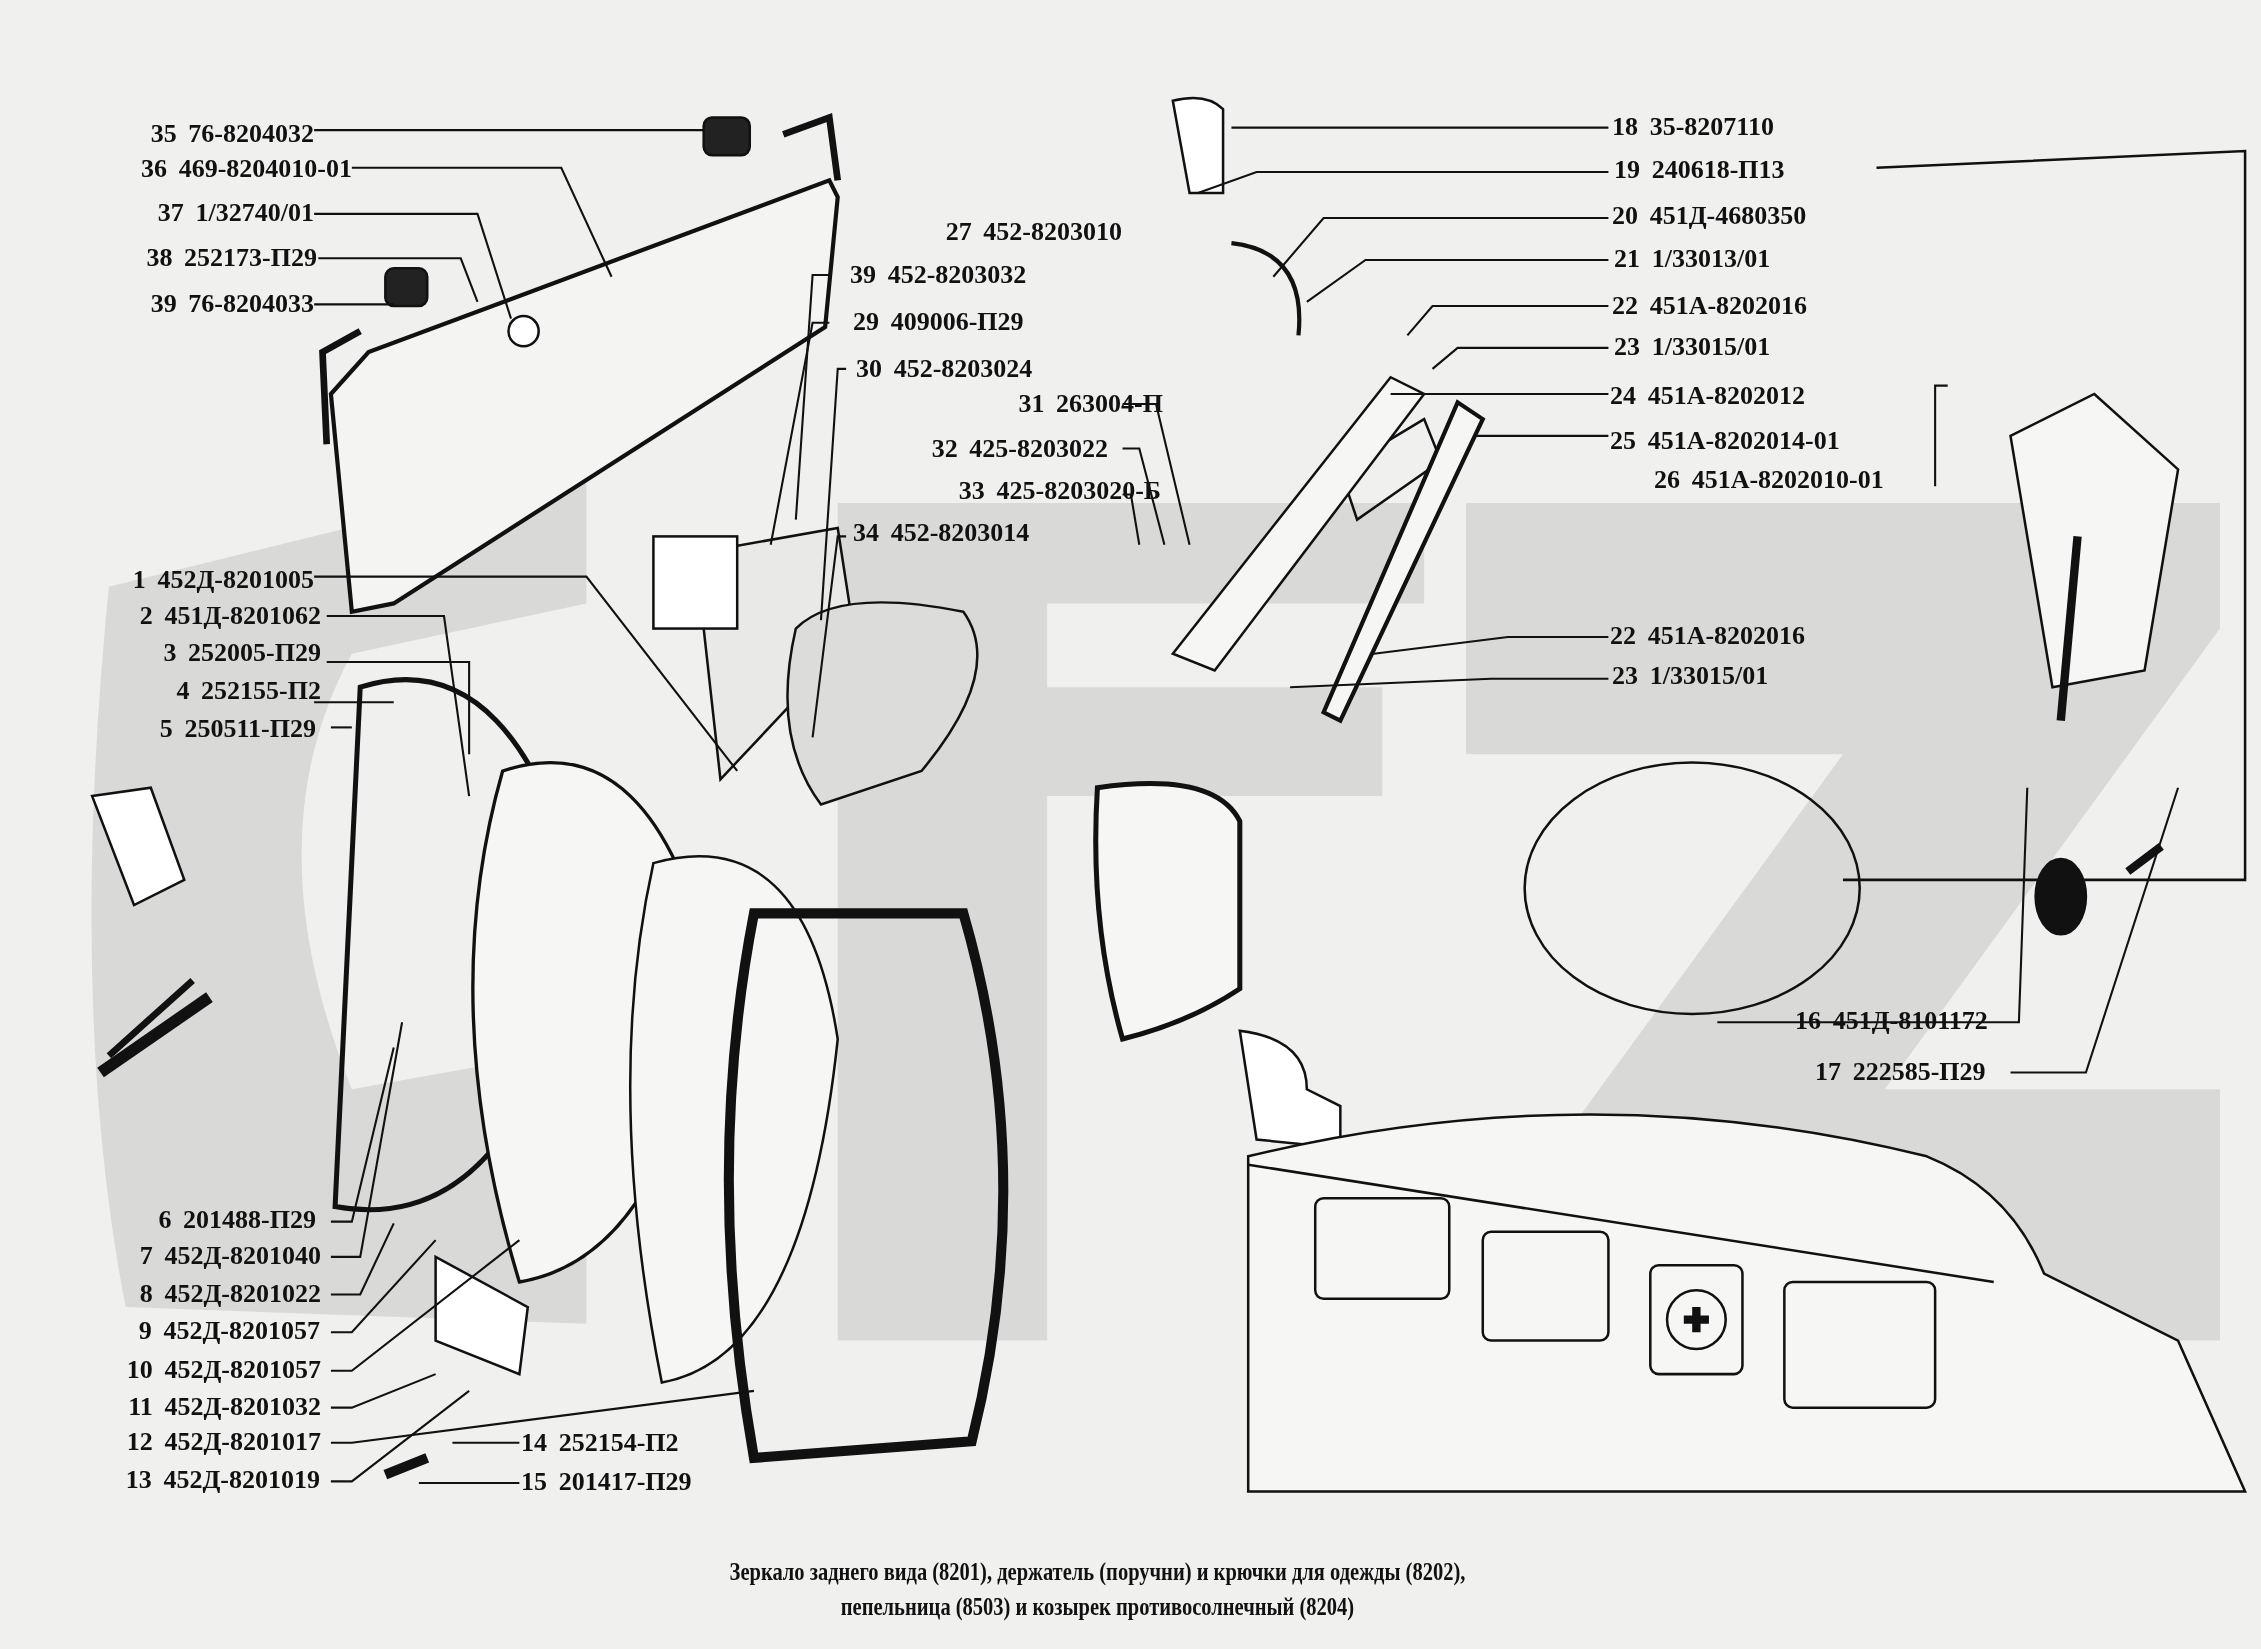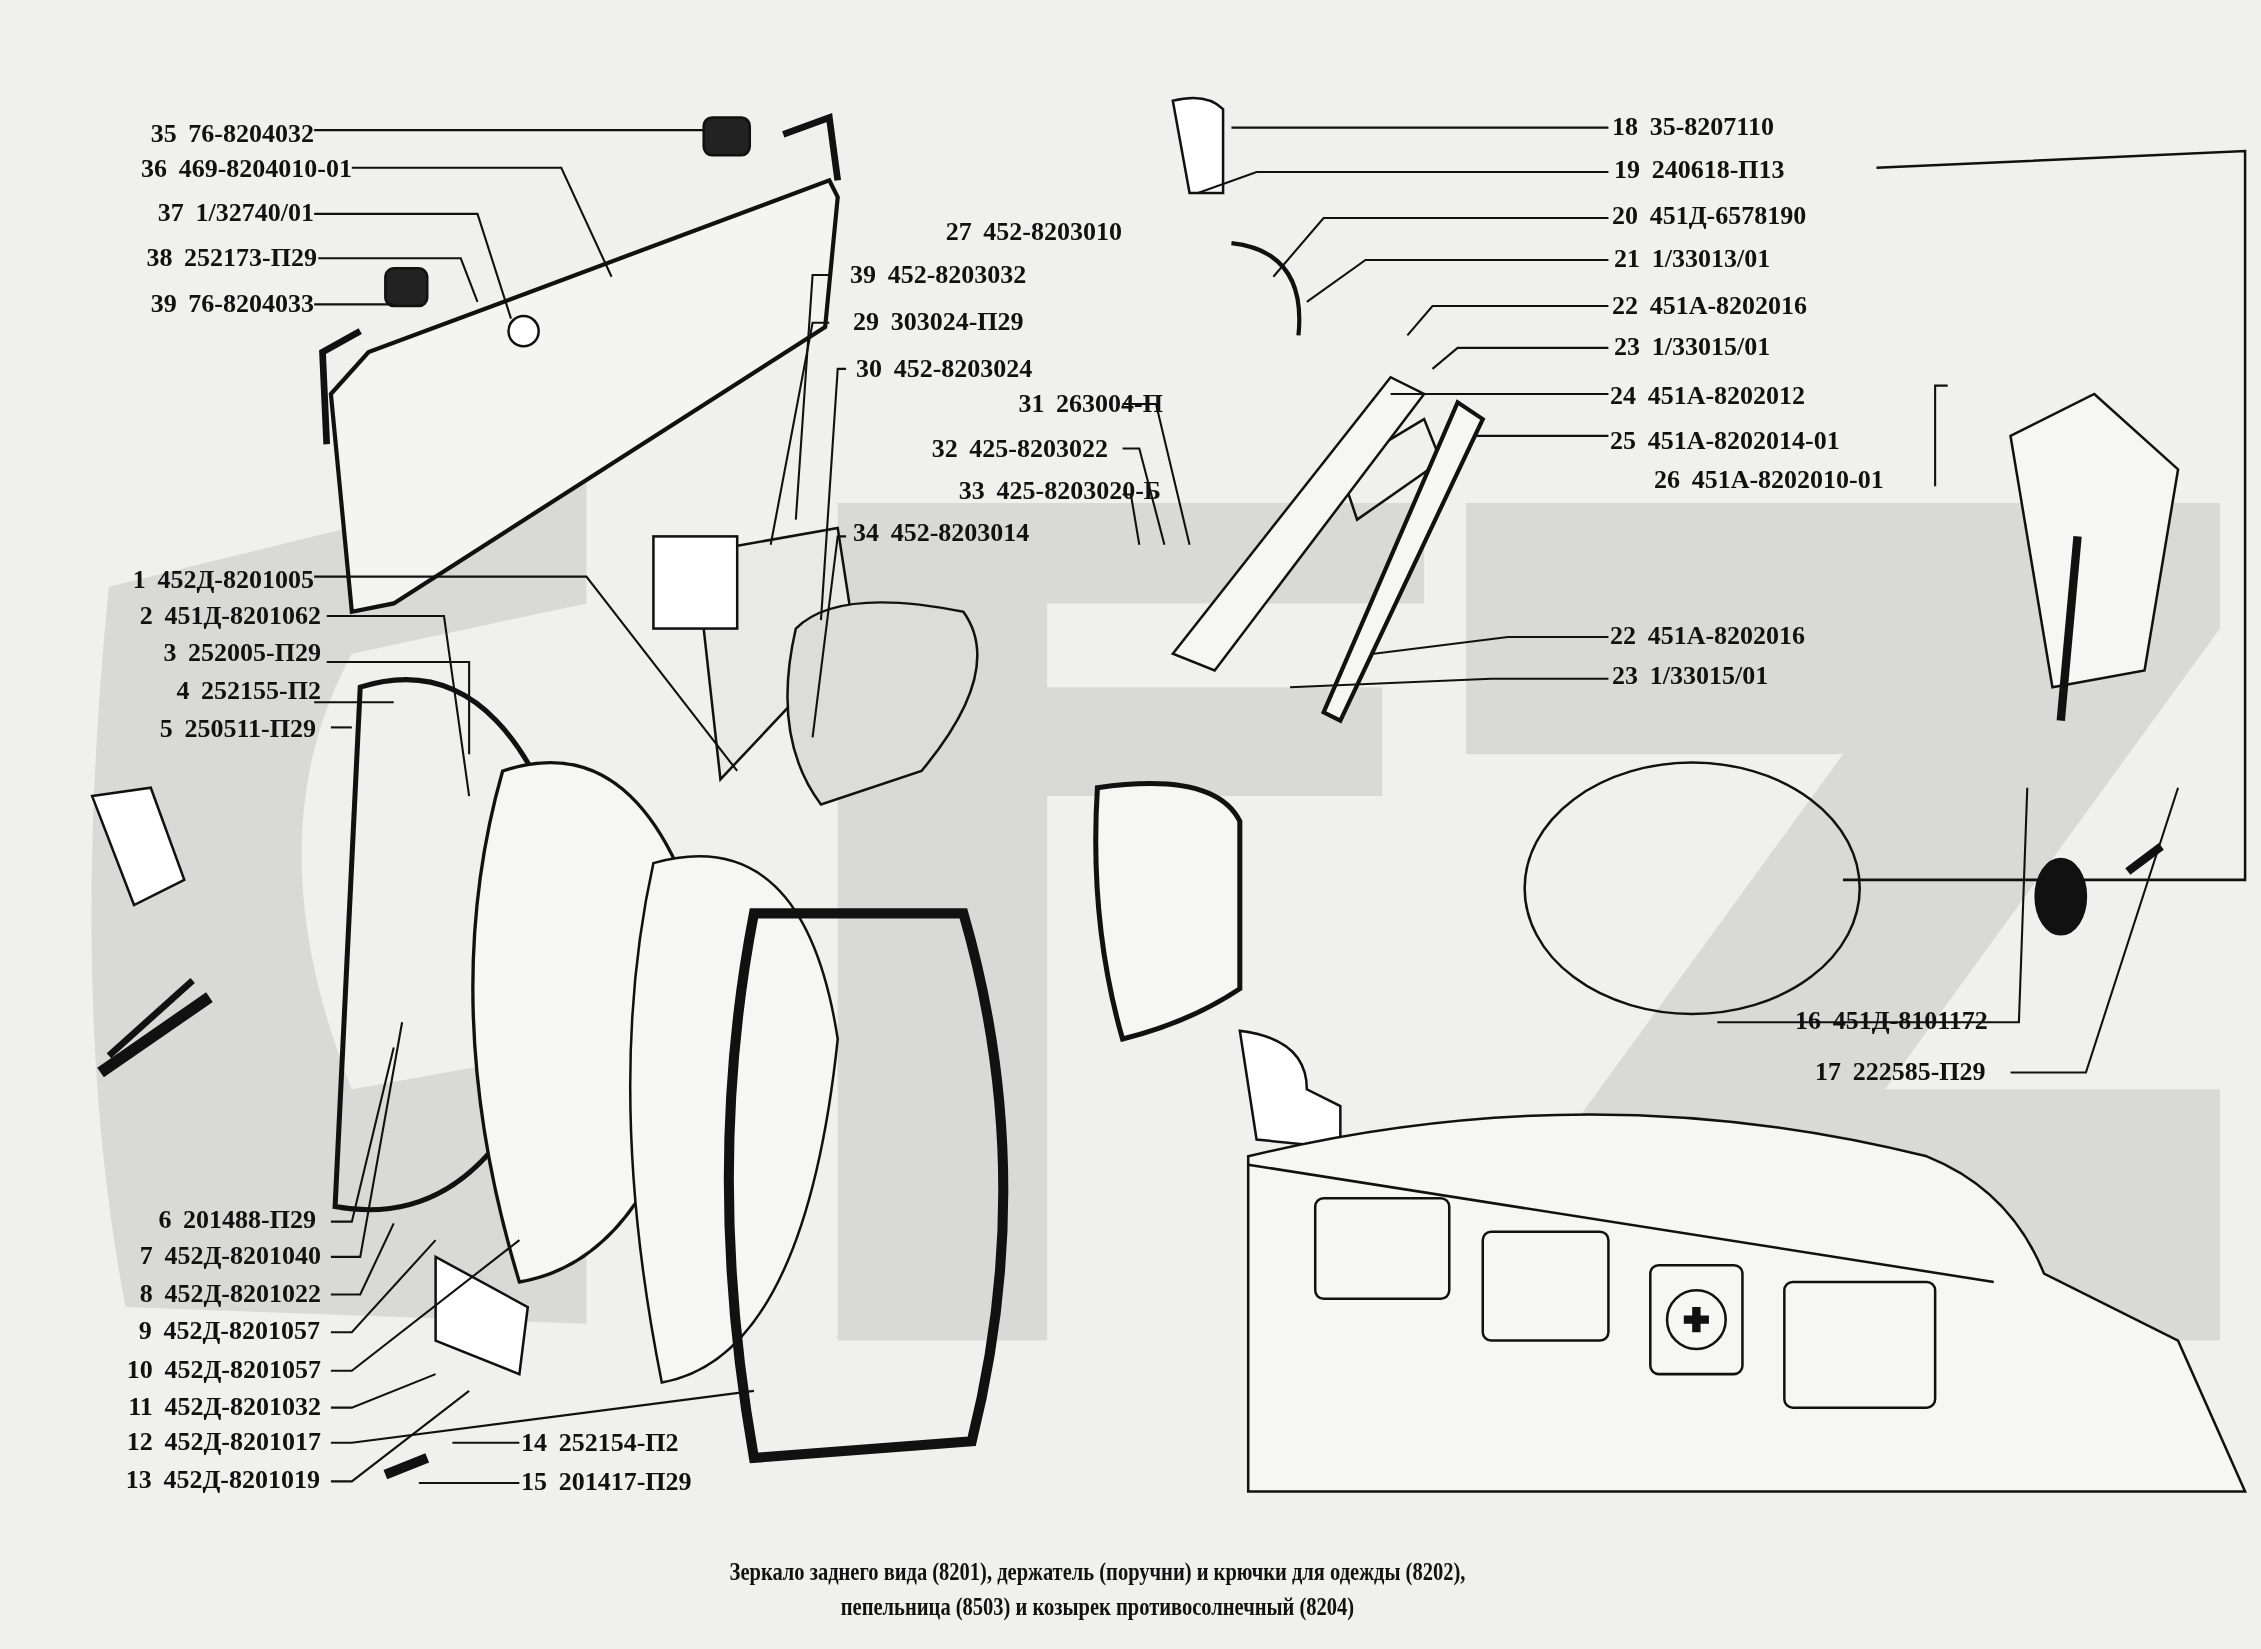--- a/index.html
+++ b/index.html
@@ -172,30 +172,30 @@
 <div class="lbl r" style="right:1940px; top:1356px;"><span class="num">10</span><span class="code">452Д-8201057</span></div>
 <div class="lbl r" style="right:1940px; top:1393px;"><span class="num">11</span><span class="code">452Д-8201032</span></div>
 <div class="lbl r" style="right:1940px; top:1428px;"><span class="num">12</span><span class="code">452Д-8201017</span></div>
 <div class="lbl r" style="right:1941px; top:1466px;"><span class="num">13</span><span class="code">452Д-8201019</span></div>
 
 <div class="lbl" style="left:521px; top:1429px;"><span class="num">14</span><span class="code">252154-П2</span></div>
 <div class="lbl" style="left:521px; top:1468px;"><span class="num">15</span><span class="code">201417-П29</span></div>
 
 <div class="lbl r" style="right:1139px; top:218px;"><span class="num">27</span><span class="code">452-8203010</span></div>
 <div class="lbl" style="left:850px; top:261px;"><span class="num">39</span><span class="code">452-8203032</span></div>
-<div class="lbl" style="left:853px; top:308px;"><span class="num">29</span><span class="code">303024-П29</span></div>
+<div class="lbl" style="left:853px; top:308px;"><span class="num">29</span><span class="code">409006-П29</span></div>
 <div class="lbl" style="left:856px; top:355px;"><span class="num">30</span><span class="code">452-8203024</span></div>
 <div class="lbl r" style="right:1098px; top:390px;"><span class="num">31</span><span class="code">263004-П</span></div>
 <div class="lbl r" style="right:1153px; top:435px;"><span class="num">32</span><span class="code">425-8203022</span></div>
 <div class="lbl r" style="right:1100px; top:477px;"><span class="num">33</span><span class="code">425-8203020-Б</span></div>
 <div class="lbl" style="left:853px; top:519px;"><span class="num">34</span><span class="code">452-8203014</span></div>
 
 <div class="lbl" style="left:1612px; top:113px;"><span class="num">18</span><span class="code">35-8207110</span></div>
 <div class="lbl" style="left:1614px; top:156px;"><span class="num">19</span><span class="code">240618-П13</span></div>
-<div class="lbl" style="left:1612px; top:202px;"><span class="num">20</span><span class="code">451Д-6578190</span></div>
+<div class="lbl" style="left:1612px; top:202px;"><span class="num">20</span><span class="code">451Д-4680350</span></div>
 <div class="lbl" style="left:1614px; top:245px;"><span class="num">21</span><span class="code">1/33013/01</span></div>
 <div class="lbl" style="left:1612px; top:292px;"><span class="num">22</span><span class="code">451А-8202016</span></div>
 <div class="lbl" style="left:1614px; top:333px;"><span class="num">23</span><span class="code">1/33015/01</span></div>
 <div class="lbl" style="left:1610px; top:382px;"><span class="num">24</span><span class="code">451А-8202012</span></div>
 <div class="lbl" style="left:1610px; top:427px;"><span class="num">25</span><span class="code">451А-8202014-01</span></div>
 <div class="lbl" style="left:1654px; top:466px;"><span class="num">26</span><span class="code">451А-8202010-01</span></div>
 
 <div class="lbl" style="left:1610px; top:622px;"><span class="num">22</span><span class="code">451А-8202016</span></div>
 <div class="lbl" style="left:1612px; top:662px;"><span class="num">23</span><span class="code">1/33015/01</span></div>
 

